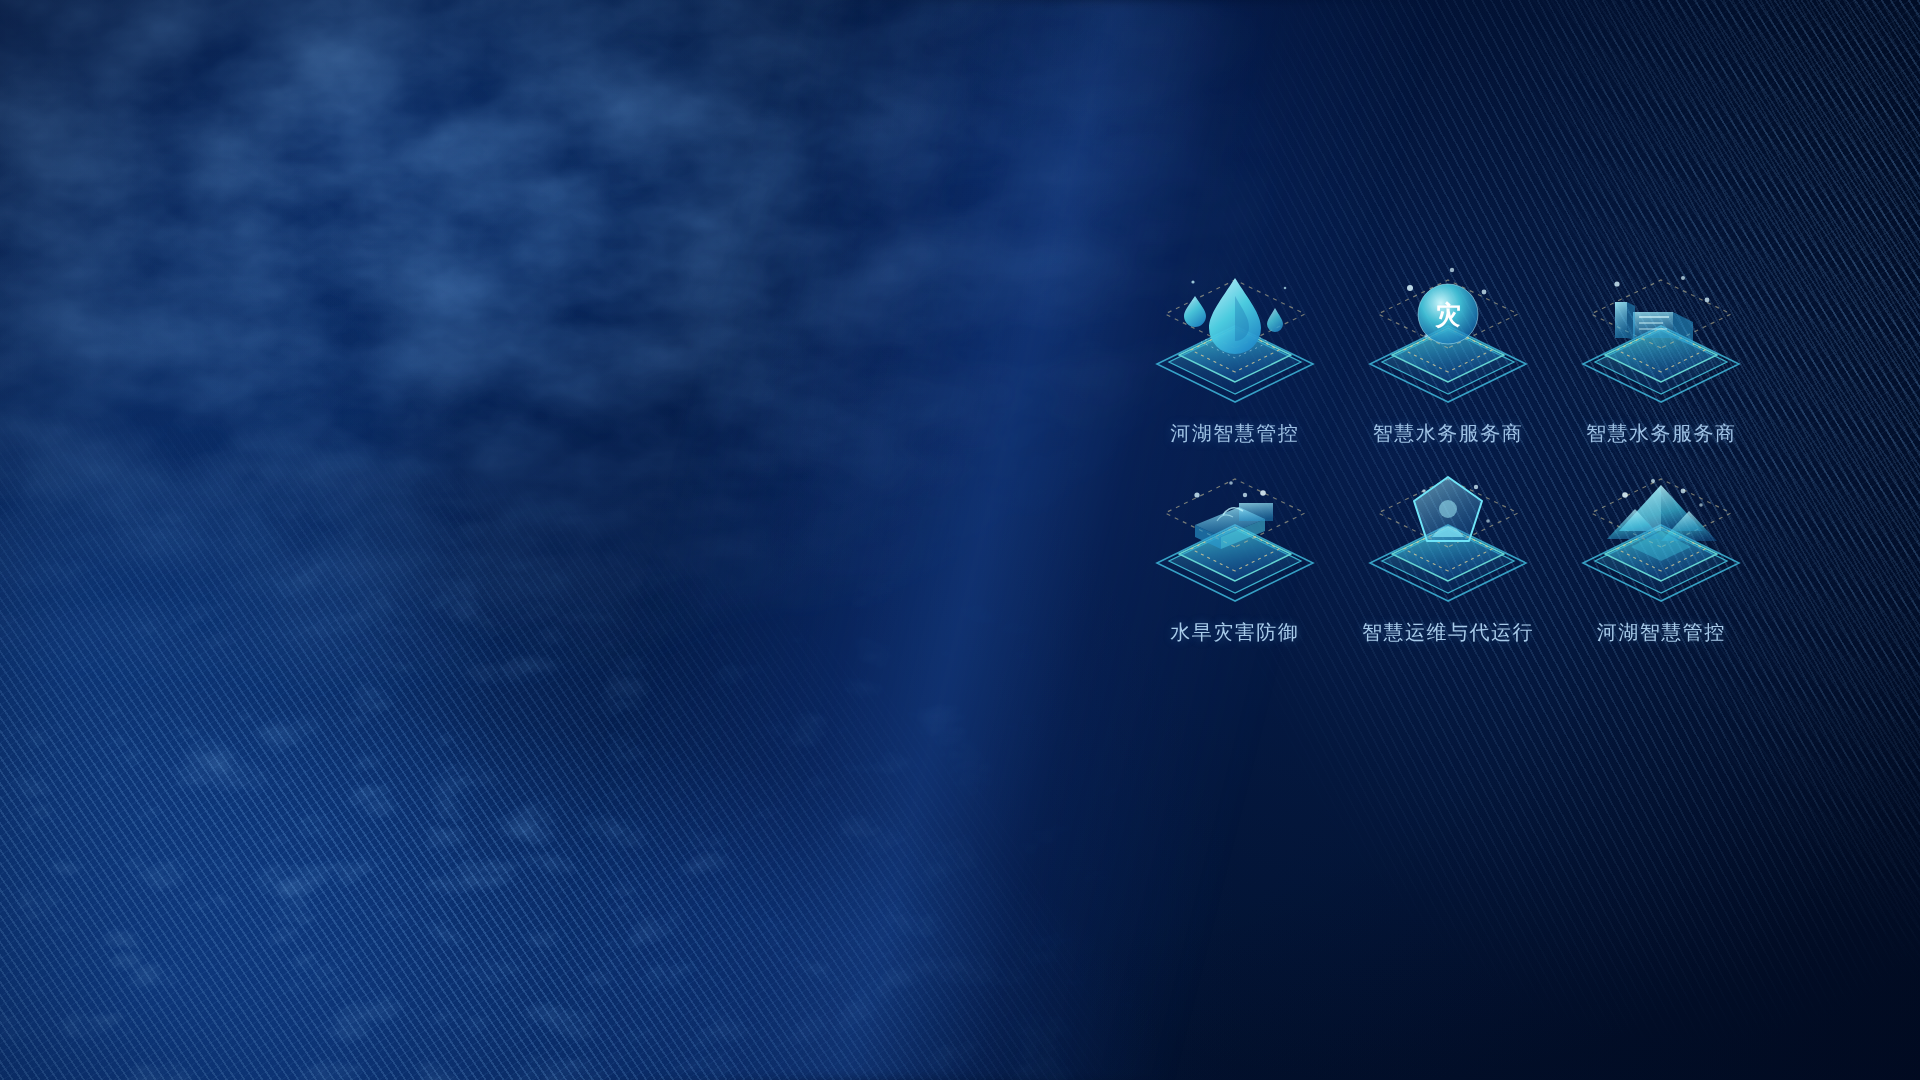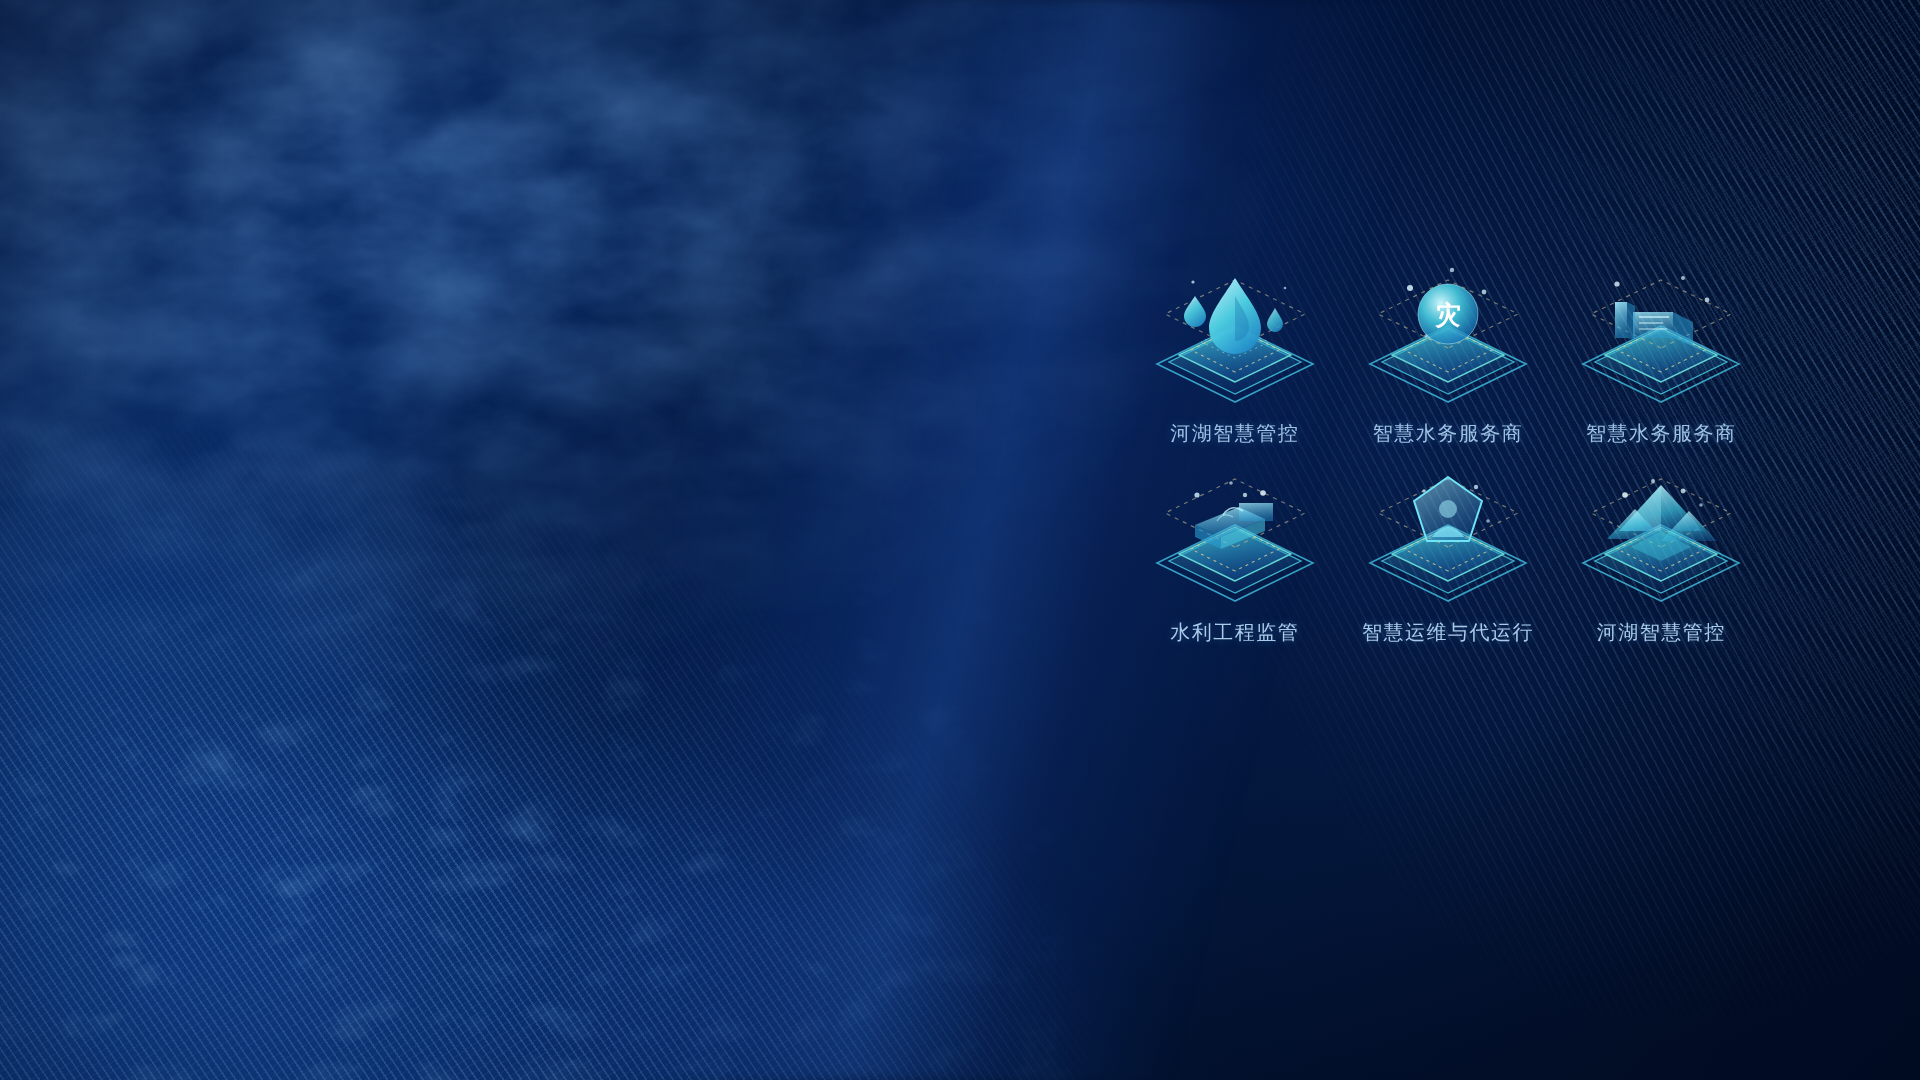--- a/index.html
+++ b/index.html
@@ -305,21 +305,21 @@
             <polygon points="104,52 138,52 138,70 104,70" fill="url(#bldG)" opacity="0.8"></polygon>
             <path d="M88 64 q8 -12 20 -4" fill="none" stroke="#bff6ff" stroke-width="1.6" opacity="0.8"></path>
             <path d="M82 70 q6 -10 16 -4" fill="none" stroke="#bff6ff" stroke-width="1.2" opacity="0.55"></path>
           </g>
           <circle cx="62" cy="44" r="2.6" fill="#d8f6ff" opacity="0.8"></circle>
           <circle cx="96" cy="32" r="1.8" fill="#d8f6ff" opacity="0.65"></circle>
           <circle cx="110" cy="44" r="2.2" fill="#d8f6ff" opacity="0.75"></circle>
           <circle cx="128" cy="42" r="2.8" fill="#eafaff" opacity="0.85"></circle>
         </svg>
       </div>
-      <div class="cap">水利工程监管</div>
+      <div class="cap">水旱灾害防御</div>
     </div>
 
     <div class="cell row2">
       <div class="art">
         <svg viewBox="0 0 200 176">
           <g opacity="0.9">
             <polygon points="100,150 22,112 100,74 178,112" fill="none" stroke="#45c9ea" stroke-width="1.6" opacity="0.85"></polygon>
             <polygon points="100,142 34,110 100,78 166,110" fill="url(#plateMid)" stroke="#4ad4ea" stroke-width="1.3" opacity="0.9"></polygon>
             <polygon points="100,130 44,103 100,76 156,103" fill="url(#plateTop)" stroke="#6fe9e2" stroke-width="1.4"></polygon>
             <polygon points="100,120 56,98 100,76 144,98" fill="none" stroke="#e8d9a0" stroke-width="1.1" stroke-dasharray="3 4" opacity="0.85"></polygon>

